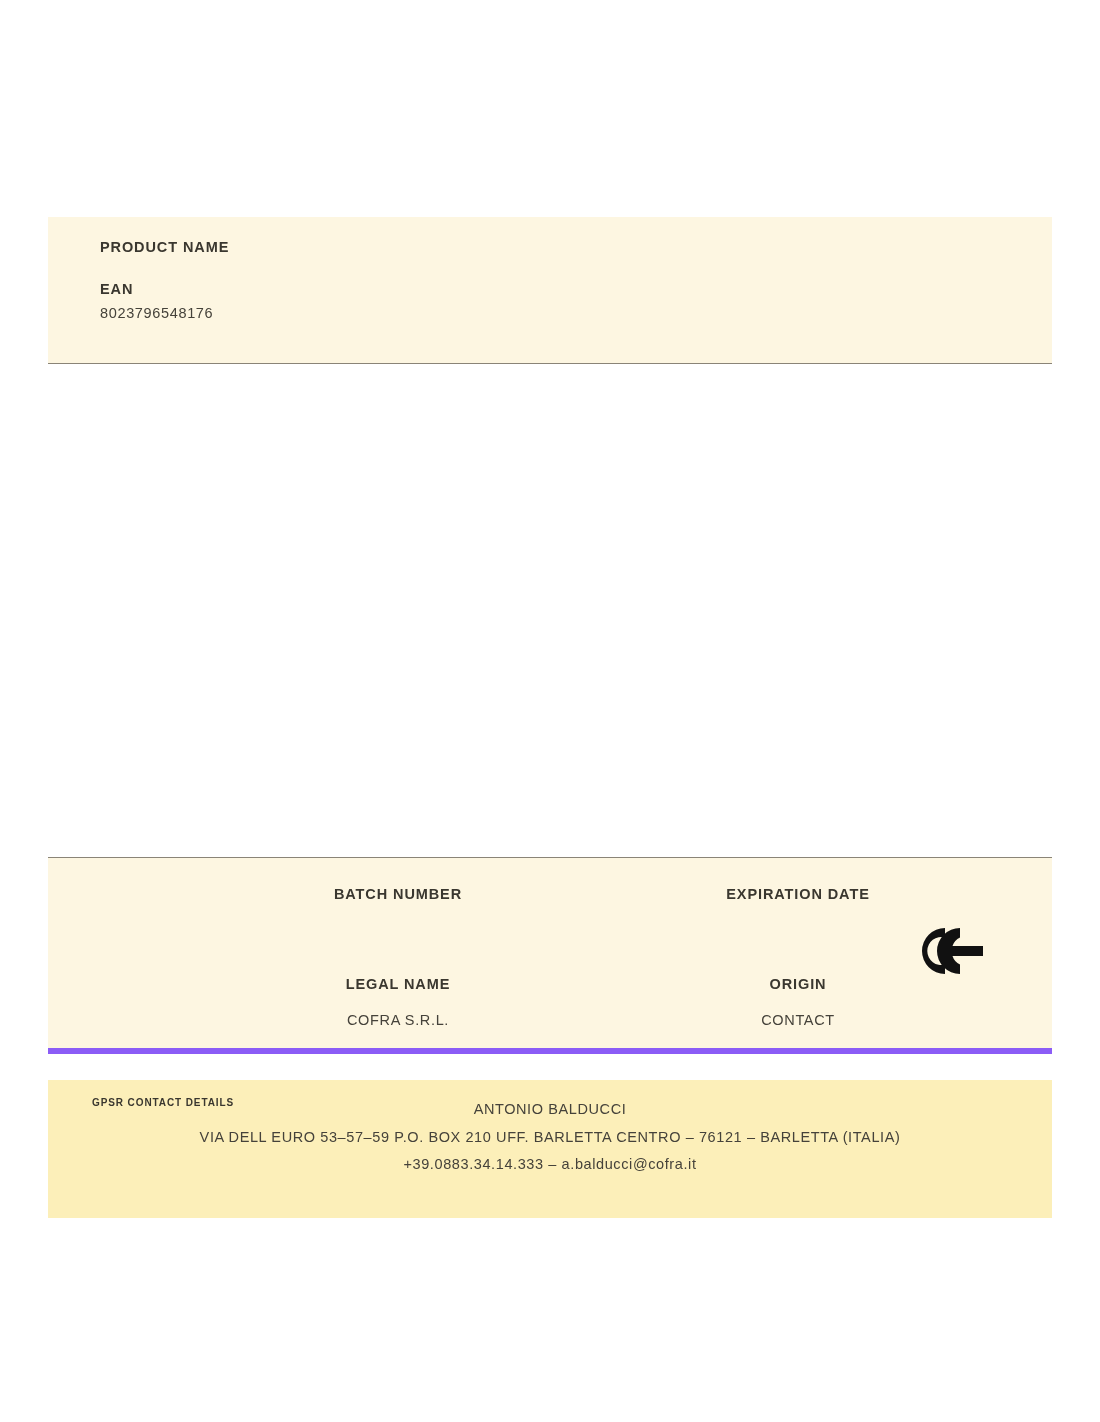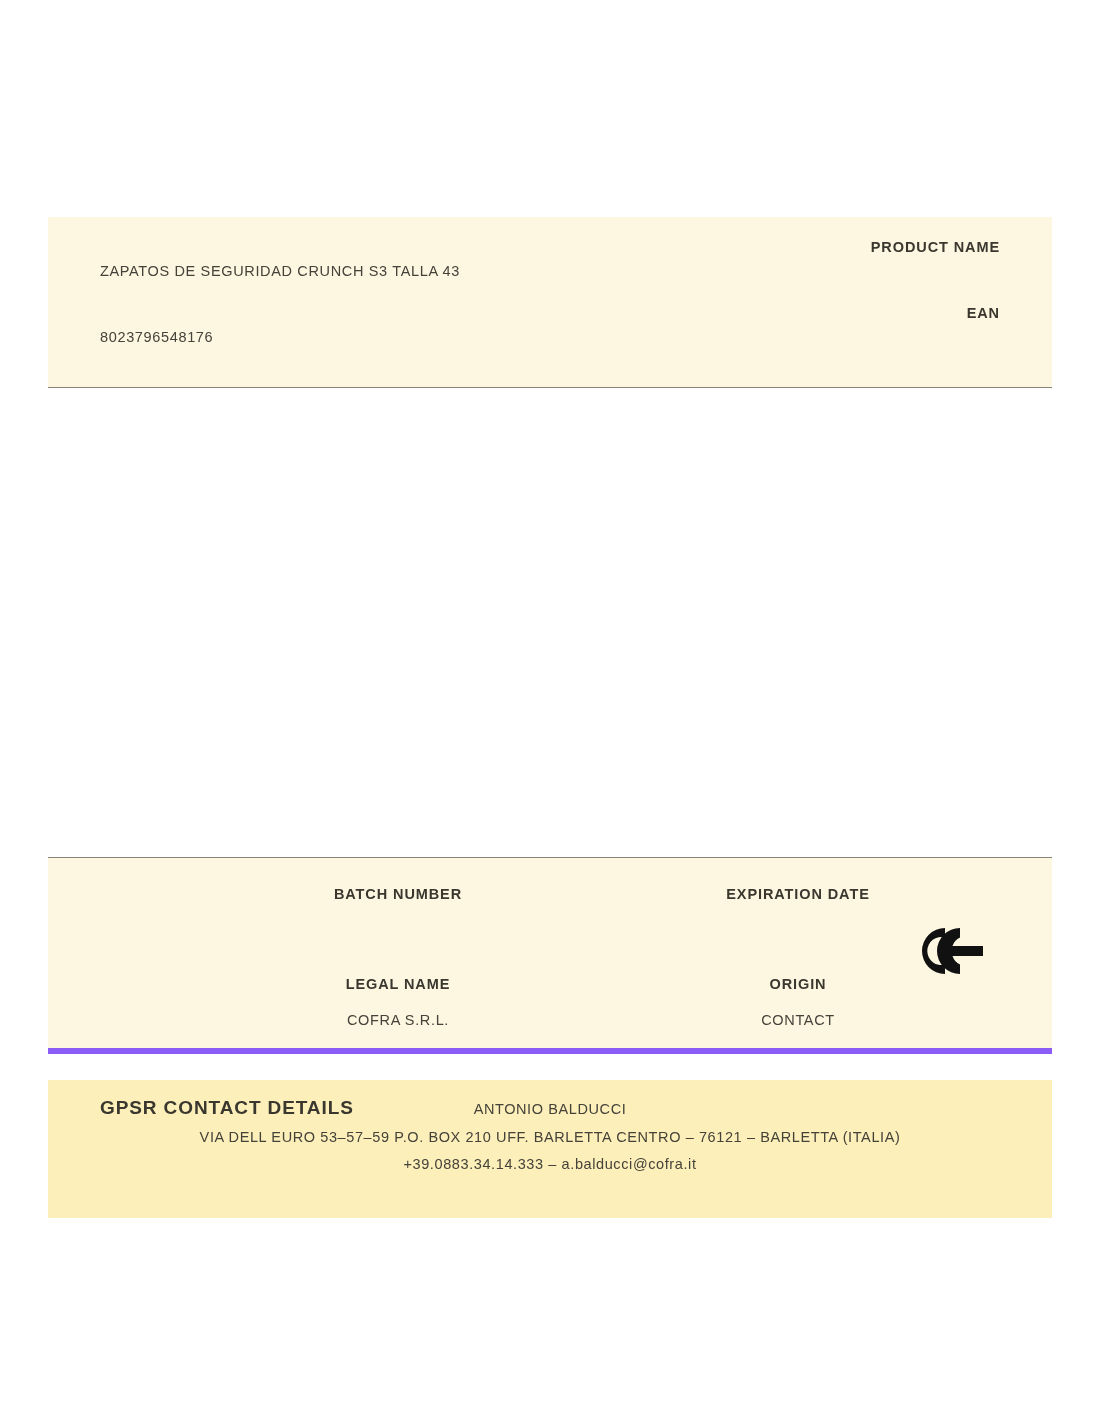--- a/index.html
+++ b/index.html
@@ -32,21 +32,20 @@
     box-sizing: border-box;
     padding: 22px 52px 26px 52px;
   }
 
   .field-label {
     font-size: 14.5px;
     font-weight: bold;
     letter-spacing: 0.9px;
     color: #3a372f;
     margin: 0 0 8px 0;
-    text-align: right;
   }
   .field-value {
     font-size: 14.5px;
     letter-spacing: 0.65px;
     color: #45423a;
     margin: 0;
   }
   .field-group {
     margin-bottom: 26px;
   }
@@ -108,47 +107,46 @@
     left: 48px;
     top: 1080px;
     width: 1004px;
     height: 138px;
     background: #fcefb9;
     box-sizing: border-box;
     padding: 16px 52px 0 52px;
   }
 
   .gpsr-title {
-    font-size: 19px;
+    font-size: 10px;
     font-weight: bold;
     letter-spacing: 0.9px;
     color: #3a372f;
     position: absolute;
-    left: 52px;
+    left: 44px;
     top: 17px;
   }
 
   .gpsr-lines {
     text-align: center;
     font-size: 14.5px;
     letter-spacing: 0.6px;
     color: #45423a;
     line-height: 1.9;
   }
   .gpsr-lines div { white-space: nowrap; }
 </style>
 </head>
 <body>
 
 <div class="page">
 
   <section class="top-block">
     <div class="field-group">
       <p class="field-label">PRODUCT NAME</p>
-      <p class="field-value">ZAPATOS DE SEGURIDAD CRUNCH S3 TALLA 43</p>
     </div>
     <div class="field-group">
       <p class="field-label">EAN</p>
       <p class="field-value">8023796548176</p>
     </div>
   </section>
 
   <section class="mid-block">
     <div class="mid-grid">
 

